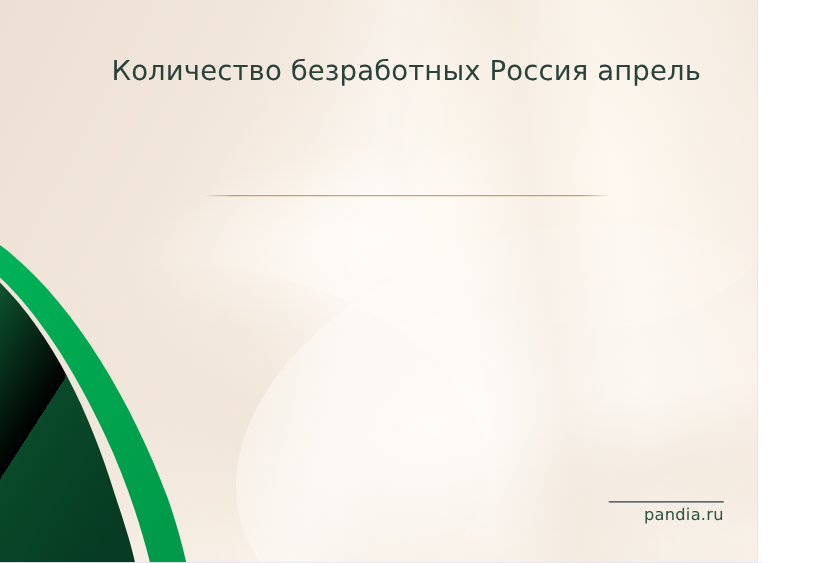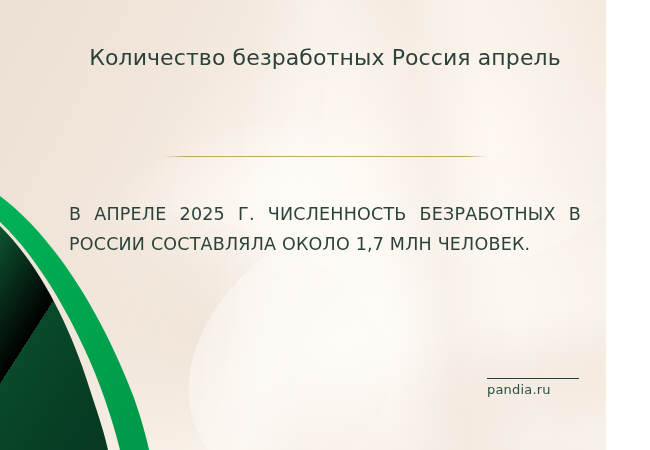--- a/index.html
+++ b/index.html
@@ -122,23 +122,23 @@
     color: #2b423a;
   }
   .body-text .line2 {
     text-align-last: left;
   }
 
   
   .watermark {
     position: absolute;
     left: 487px;
-    top: 378px;
+    top: 401px;
     width: 92px;
-    text-align: left;
+    text-align: right;
   }
   .watermark-rule {
     width: 92px;
     height: 1px;
     background: #28403a;
     margin: 0 0 3px 0;
   }
   .watermark-label {
     font-size: 13px;
     line-height: 16px;
@@ -177,23 +177,19 @@
 
     <path d="M0,196 C56,238 104,318 134,398 C141,418 146,436 149,450 L120,450 C112,418 100,382 84,348 C58,292 28,248 0,222 Z" fill="url(#gradBright)"></path>
   </svg>
 
   <div class="title">
     <div>Количество безработных Россия апрель</div>
   </div>
 
   <div class="divider"></div>
 
-  <div class="body-text">
-    <div>В АПРЕЛЕ 2025 Г. ЧИСЛЕННОСТЬ БЕЗРАБОТНЫХ В</div>
-    <div class="line2">РОССИИ СОСТАВЛЯЛА ОКОЛО 1,7 МЛН ЧЕЛОВЕК.</div>
-  </div>
 
   <div class="watermark">
     <div class="watermark-rule"></div>
     <div class="watermark-label">pandia.ru</div>
   </div>
 
 </div>
 
 </body></html>

